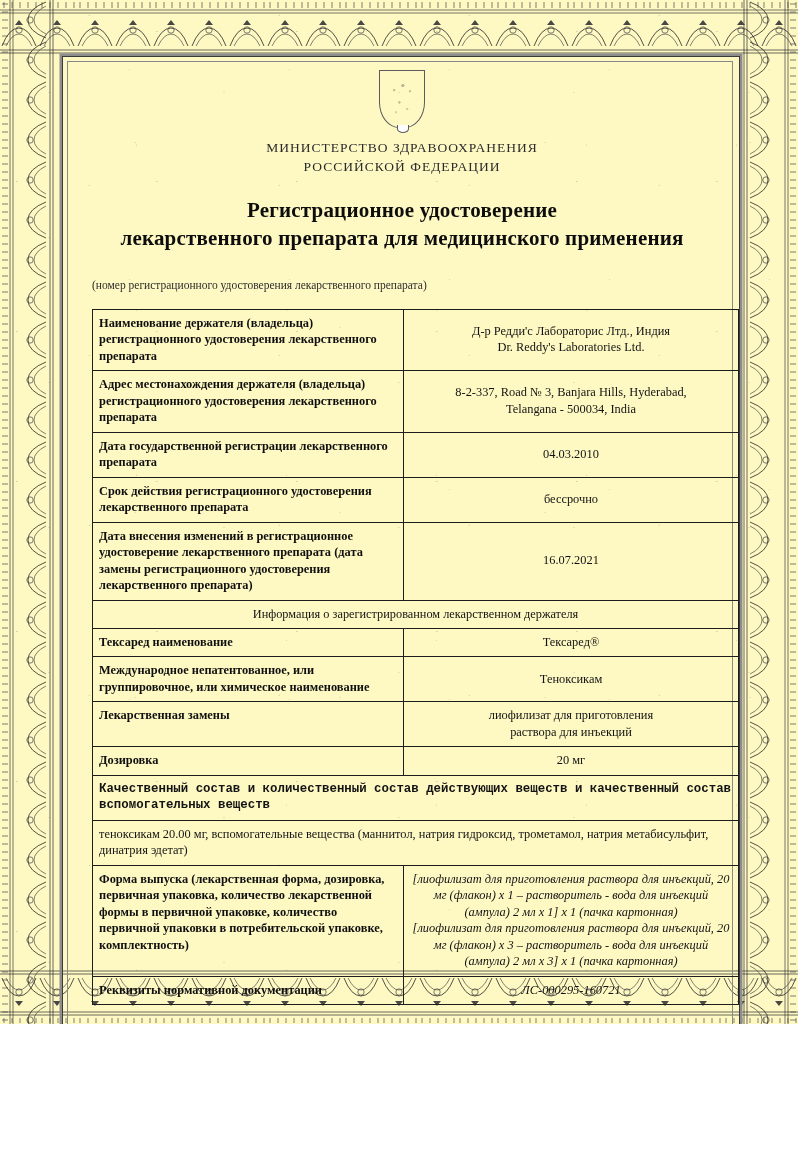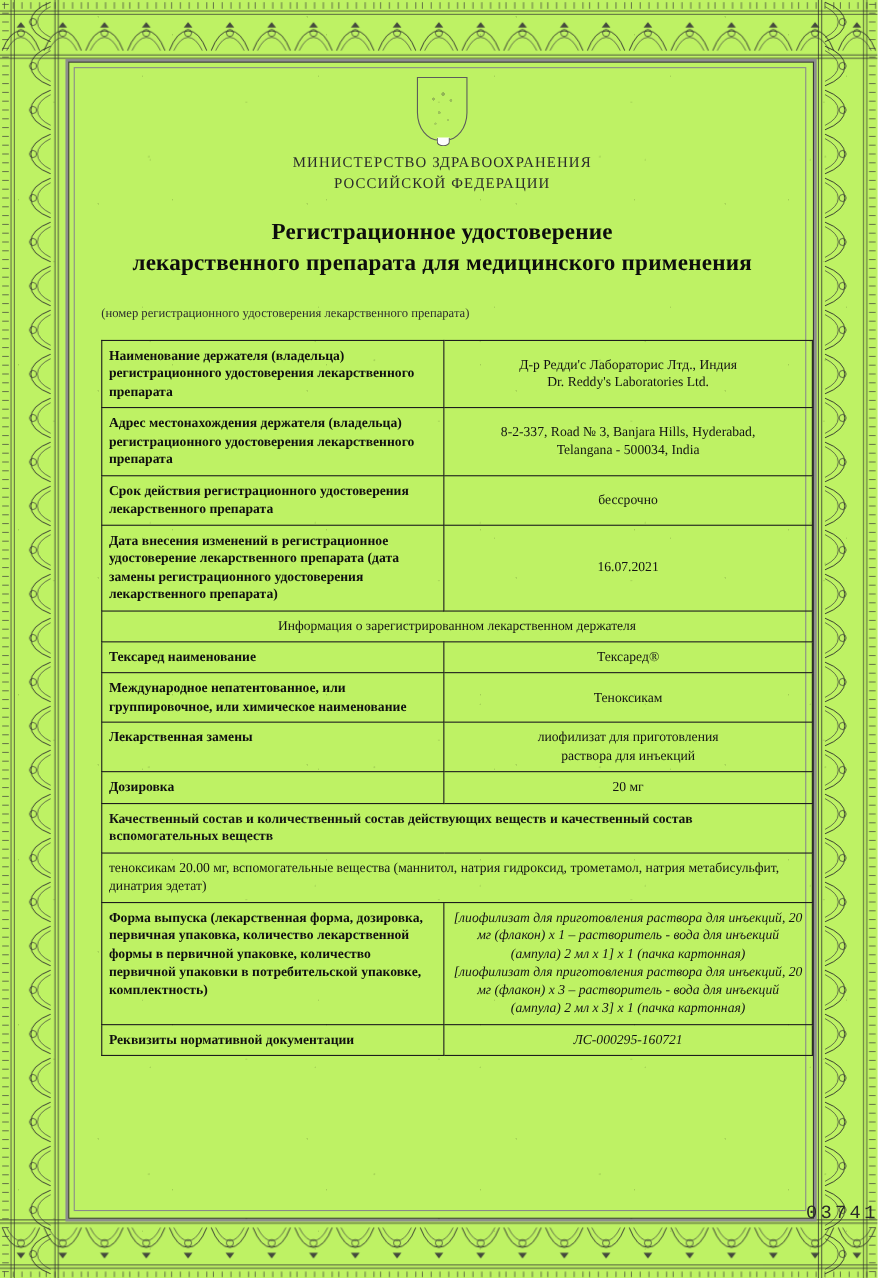--- a/index.html
+++ b/index.html
@@ -9,23 +9,23 @@
     background: #ffffff;
   }
   body {
     font-family: "Liberation Serif", "DejaVu Serif", serif;
     color: #141414;
   }
 
   .page {
     position: relative;
     width: 798px;
-    height: 1162px;
+    height: 1024px;
     margin: 0 auto;
-    background: #bef264;
+    background: #fef9c3;
     overflow: hidden;
   }
 
   
   .border-band {
     position: absolute;
     opacity: 0.92;
     pointer-events: none;
   }
   .band-top    { left: 0;  top: 0;    width: 798px; height: 56px; }
@@ -164,20 +164,21 @@
   }
   td.section {
     text-align: center;
     font-weight: normal;
     font-size: 12.3px;
     padding: 4px 6px 5px 6px;
   }
   td.fullbold {
     font-weight: bold;
     line-height: 1.33;
+    font-family: Liberation Mono, monospace;
   }
   td.fullplain {
     font-weight: normal;
     line-height: 1.33;
   }
 
   .serial {
     position: absolute;
     left: 0;
     top: 1032px;
@@ -296,20 +297,24 @@
           <td class="lbl">Наименование держателя (владельца) регистрационного удостоверения лекарственного препарата</td>
           <td class="val center-mid" style="white-space:pre-line;">Д-р Редди'с Лабораторис Лтд., Индия
 Dr. Reddy's Laboratories Ltd.</td>
         </tr>
         <tr>
           <td class="lbl">Адрес местонахождения держателя (владельца) регистрационного удостоверения лекарственного препарата</td>
           <td class="val center-mid" style="white-space:pre-line;">8-2-337, Road № 3, Banjara Hills, Hyderabad,
 Telangana - 500034, India</td>
         </tr>
         <tr>
+          <td class="lbl">Дата государственной регистрации лекарственного препарата</td>
+          <td class="val center-mid">04.03.2010</td>
+        </tr>
+        <tr>
           <td class="lbl">Срок действия регистрационного удостоверения лекарственного препарата</td>
           <td class="val center-mid">бессрочно</td>
         </tr>
         <tr>
           <td class="lbl">Дата внесения изменений в регистрационное удостоверение лекарственного препарата (дата замены регистрационного удостоверения лекарственного препарата)</td>
           <td class="val center-mid">16.07.2021</td>
         </tr>
 
         <tr>
           <td class="section" colspan="2">Информация о зарегистрированном лекарственном держателя</td>

